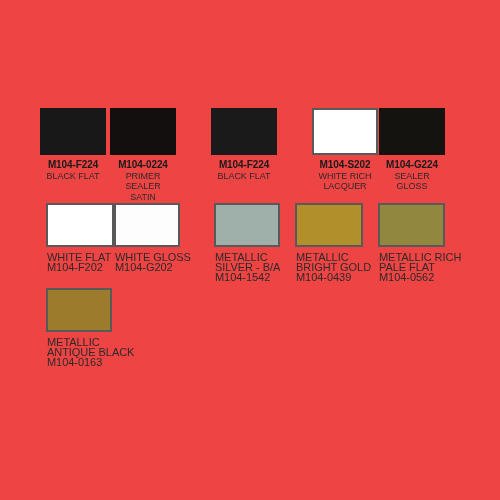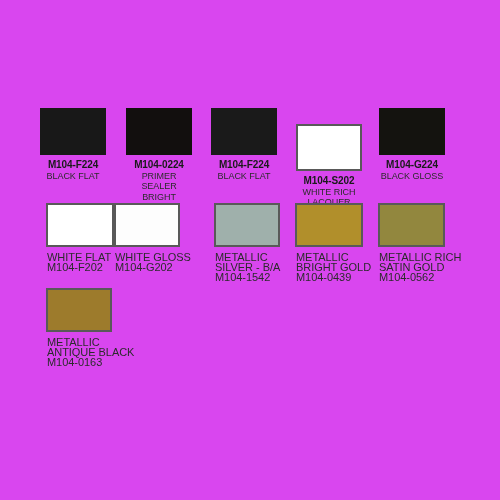--- a/index.html
+++ b/index.html
@@ -83,57 +83,57 @@
     color: #2b2b2b;
     letter-spacing: -0.05px;
     white-space: nowrap;
   }
   .row2 { top: 203px; }
   .row3 { top: 288px; }
 </style>
 </head>
 <body>
 
-<div id="chart-sheet" style="background: #d946ef;">
+<div id="chart-sheet" style="background: #ef4444;">
 
 <div class="cell row1" style="left: 40px; width: 66px;">
       <div class="swatch" style="background: rgb(24, 24, 24);"></div>
       <div class="caption">
         <span class="code">M104-F224</span>
         <span class="name">BLACK FLAT</span>
       </div>
     </div>
-    <div class="cell row1" style="left: 126px; width: 66px;">
+    <div class="cell row1" style="left: 110px; width: 66px;">
       <div class="swatch" style="background: rgb(18, 15, 14);"></div>
       <div class="caption">
         <span class="code">M104-0224</span>
         <span class="name">PRIMER SEALER</span>
-        <span class="name">BRIGHT</span>
+        <span class="name">SATIN</span>
       </div>
     </div>
     <div class="cell row1" style="left: 211px; width: 66px;">
       <div class="swatch" style="background: rgb(26, 26, 26);"></div>
       <div class="caption">
         <span class="code">M104-F224</span>
         <span class="name">BLACK FLAT</span>
       </div>
     </div>
-    <div class="cell row1" style="left: 296px; width: 66px; margin-top: 16px;">
+    <div class="cell row1" style="left: 312px; width: 66px;">
       <div class="swatch bordered" style="background: rgb(255, 255, 255);"></div>
       <div class="caption">
         <span class="code">M104-S202</span>
         <span class="name">WHITE RICH</span>
         <span class="name">LACQUER</span>
       </div>
     </div>
     <div class="cell row1" style="left: 379px; width: 66px;">
       <div class="swatch" style="background: rgb(20, 19, 15);"></div>
       <div class="caption">
         <span class="code">M104-G224</span>
-        <span class="name">BLACK GLOSS</span>
+        <span class="name">SEALER GLOSS</span>
       </div>
     </div>
     <div class="cell rowlow row2" style="left: 46px; width: 68px;">
       <div class="swatch bordered" style="background: rgb(255, 255, 255);"></div>
       <div class="caption">
         <span class="name">WHITE FLAT</span>
         <span class="code">M104-F202</span>
       </div>
     </div>
     <div class="cell rowlow row2" style="left: 114px; width: 66px;">
@@ -156,21 +156,21 @@
       <div class="caption">
         <span class="name">METALLIC</span>
         <span class="name">BRIGHT GOLD</span>
         <span class="code">M104-0439</span>
       </div>
     </div>
     <div class="cell rowlow row2" style="left: 378px; width: 67px;">
       <div class="swatch bordered" style="background: rgb(146, 135, 62);"></div>
       <div class="caption">
         <span class="name">METALLIC RICH</span>
-        <span class="name">SATIN GOLD</span>
+        <span class="name">PALE FLAT</span>
         <span class="code">M104-0562</span>
       </div>
     </div>
     <div class="cell rowlow row3" style="left: 46px; width: 66px;">
       <div class="swatch bordered" style="background: rgb(157, 123, 44);"></div>
       <div class="caption">
         <span class="name">METALLIC</span>
         <span class="name">ANTIQUE BLACK</span>
         <span class="code">M104-0163</span>
       </div>

